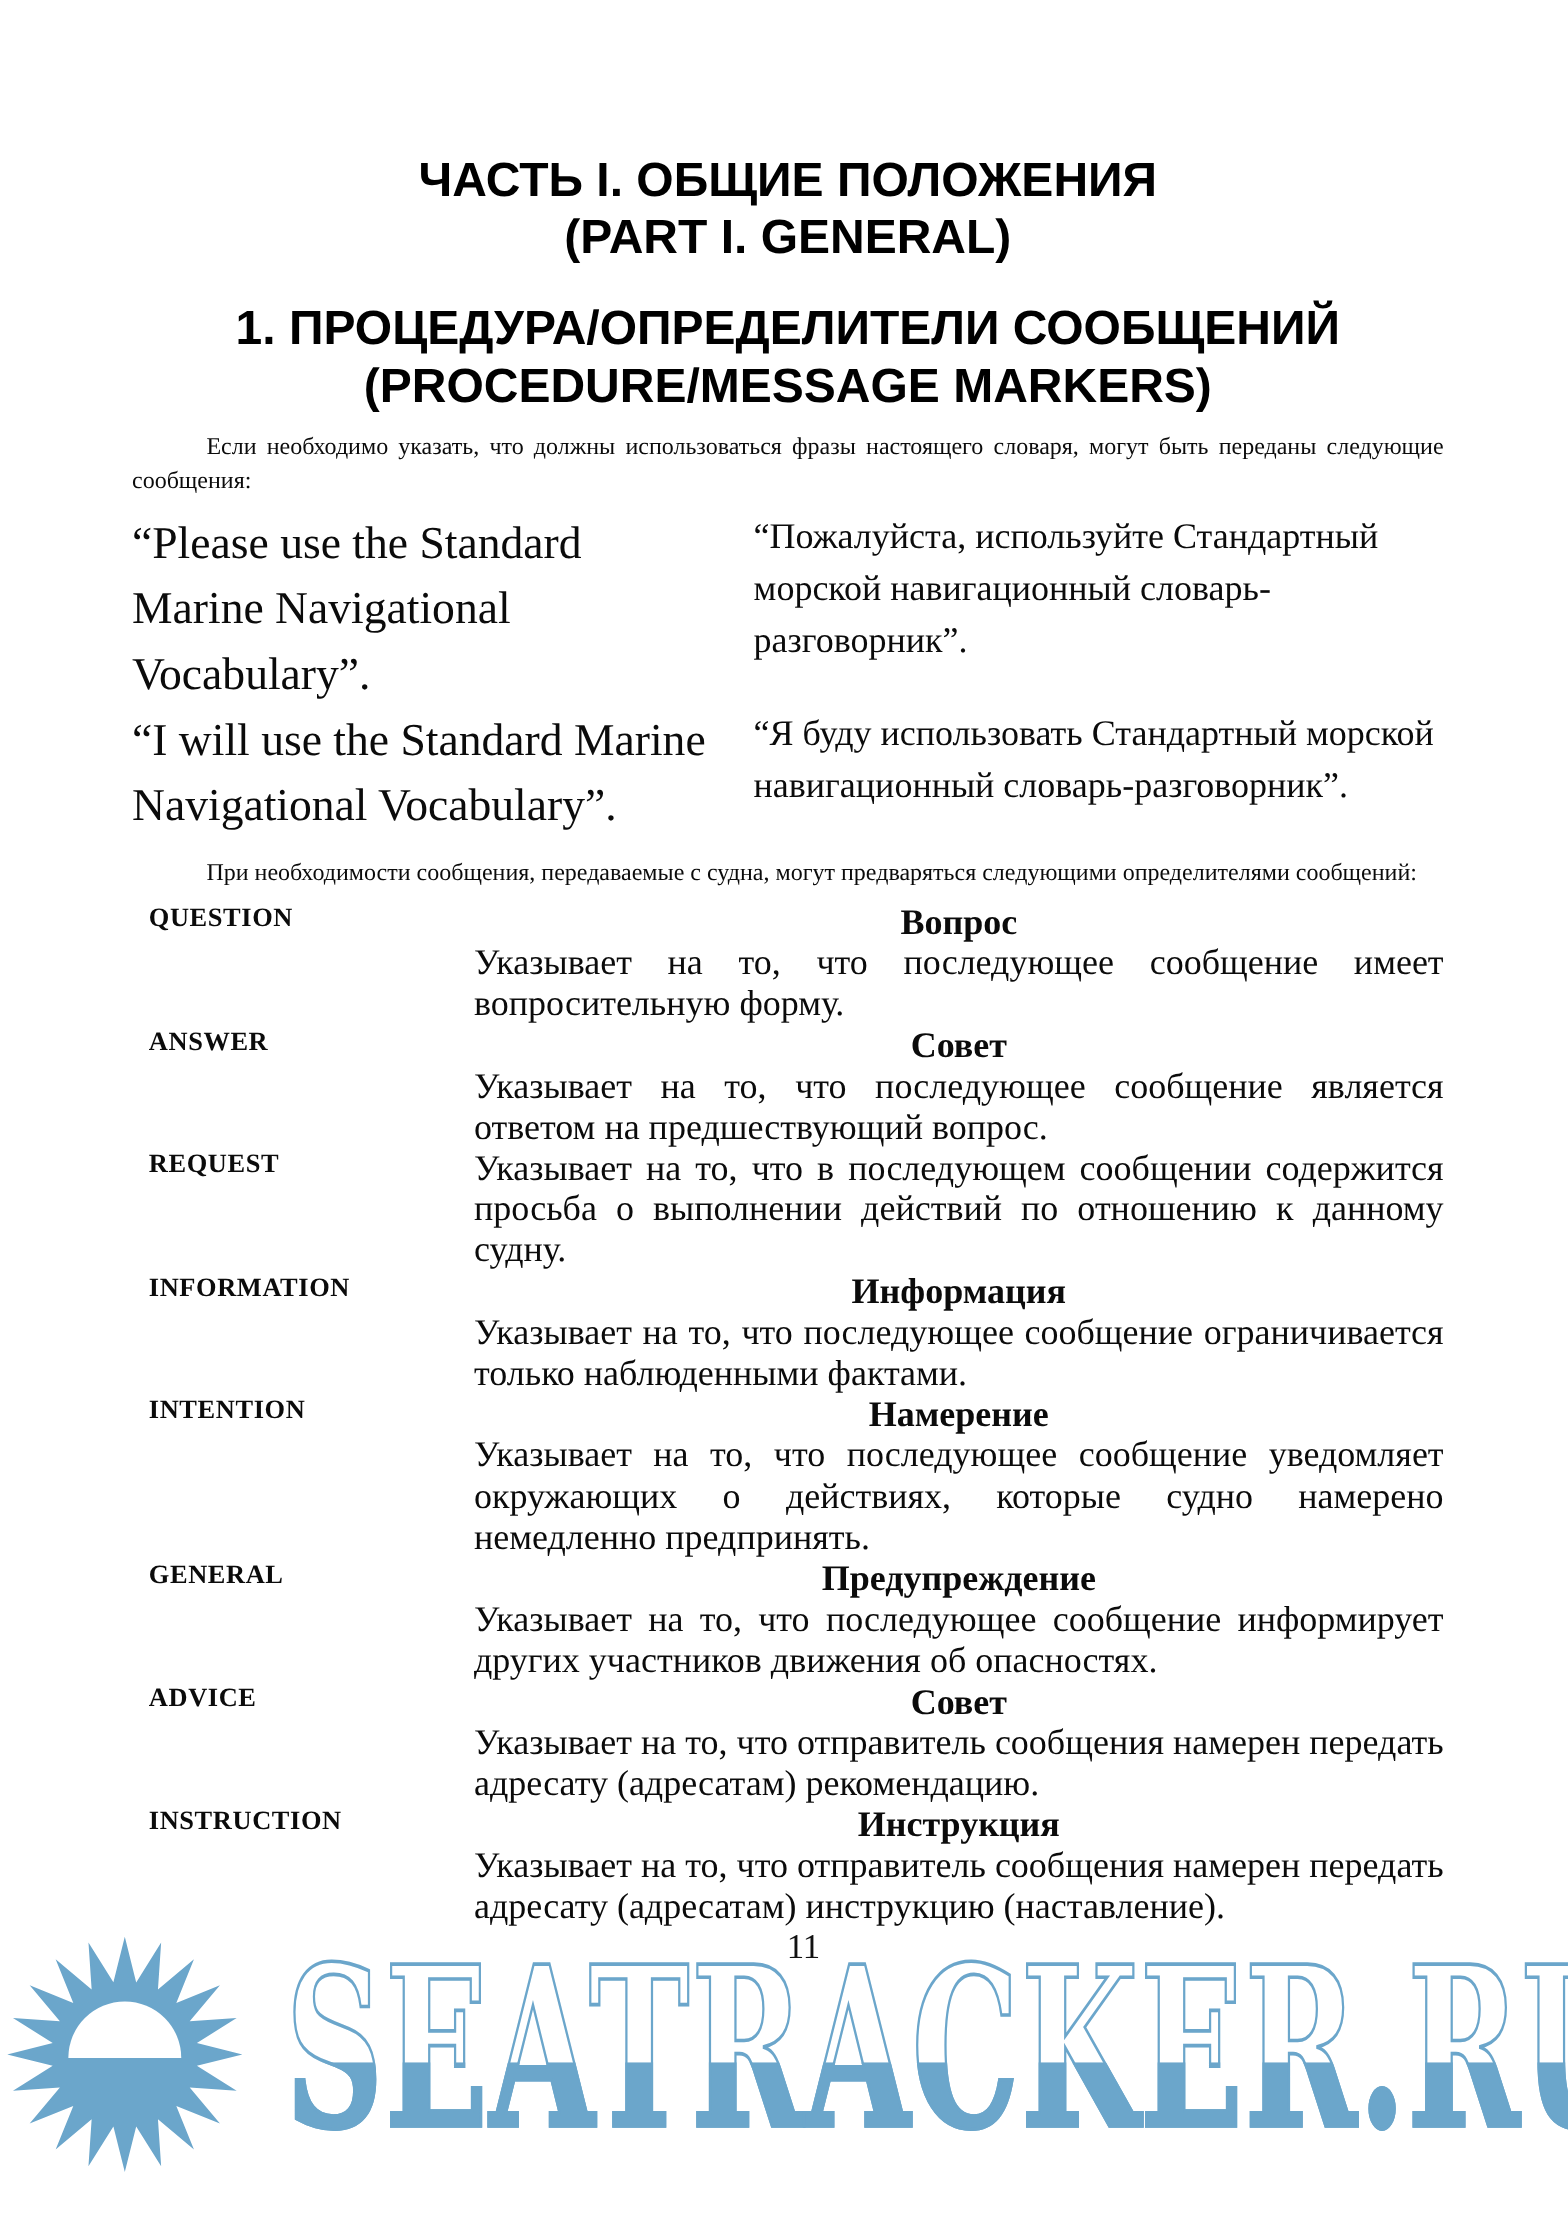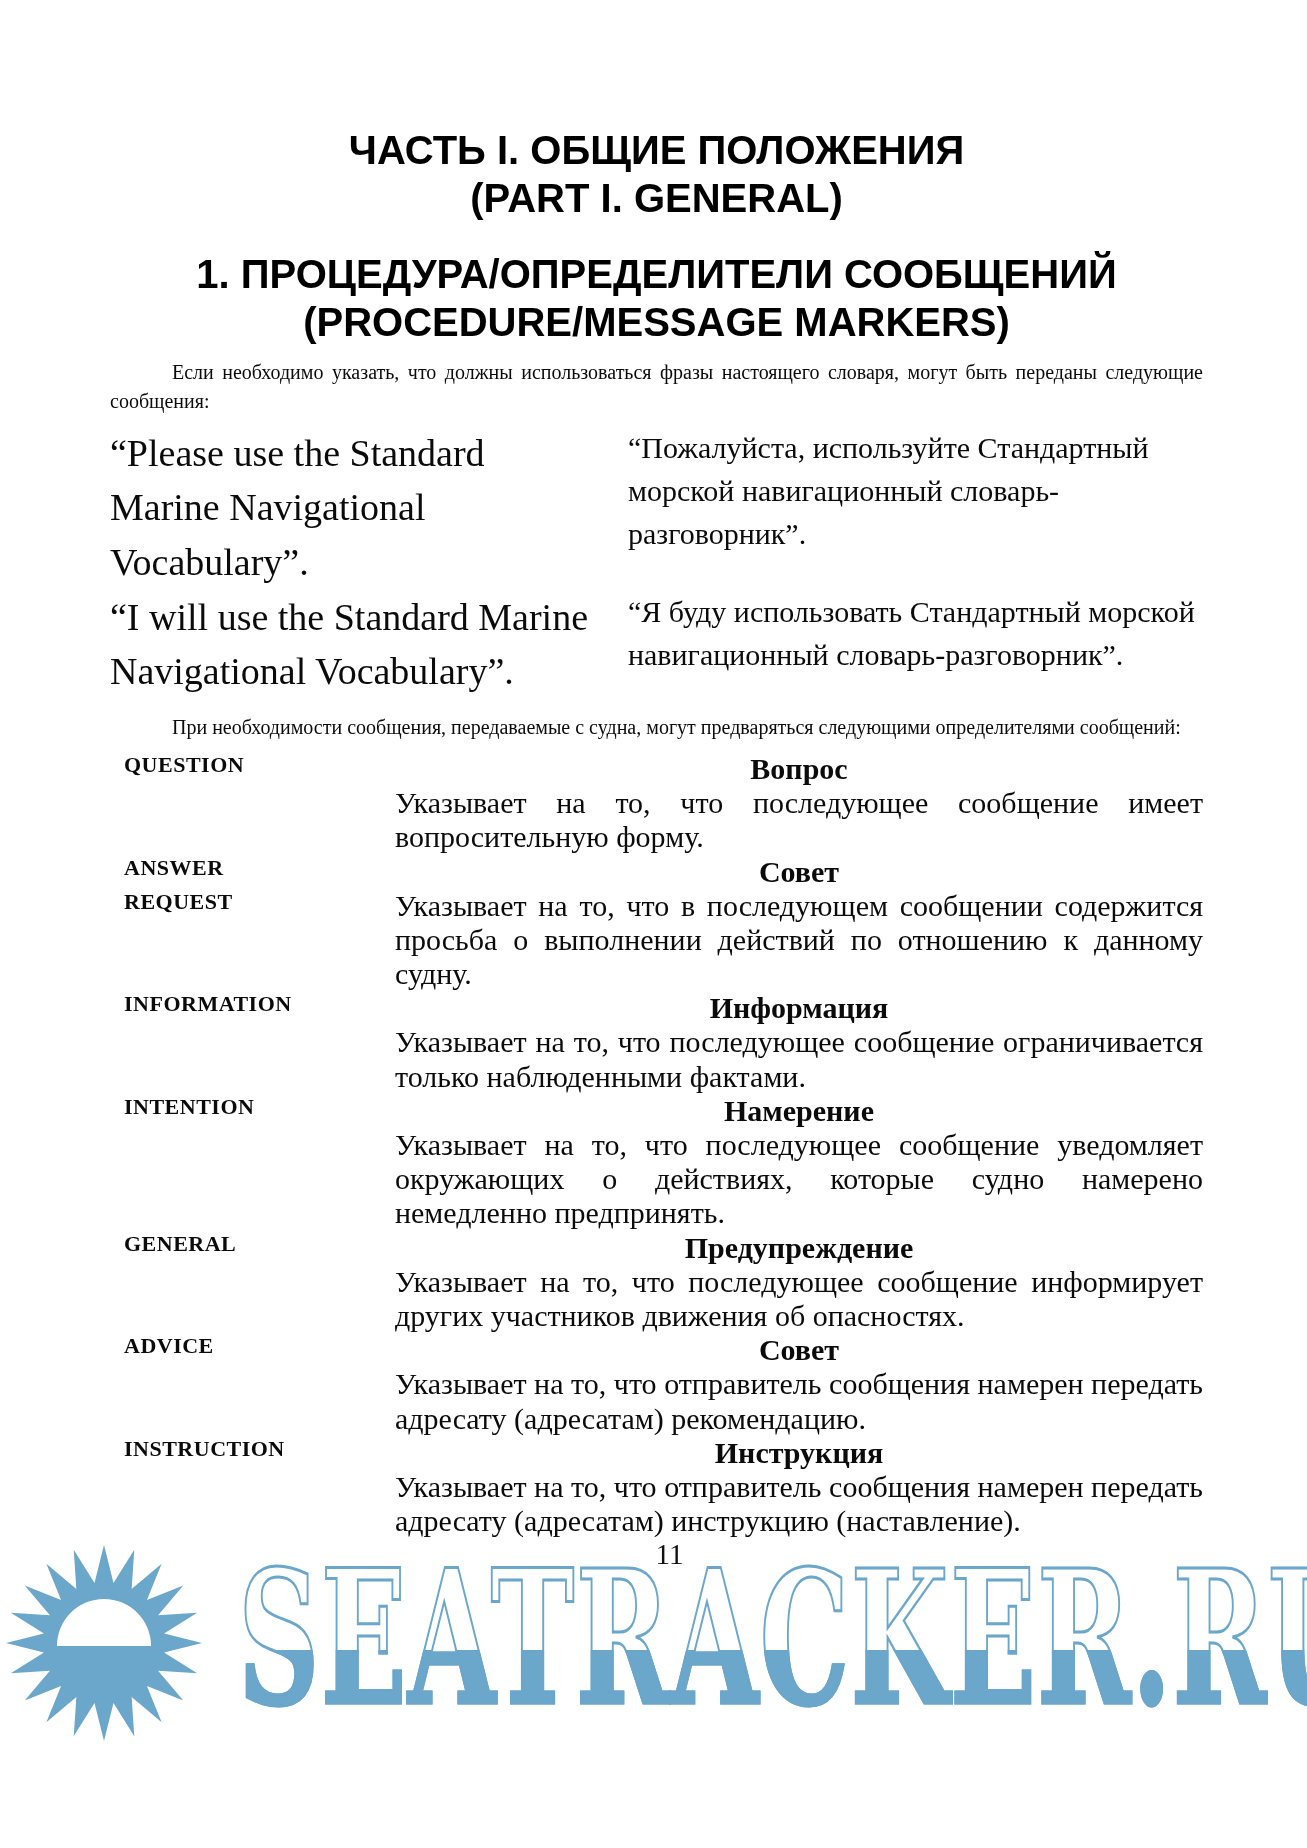--- a/index.html
+++ b/index.html
@@ -110,20 +110,21 @@
         <span class="marker-ru">Вопрос</span>
       </div>
       <div class="marker-desc">Указывает на то, что последующее сообщение имеет вопросительную форму.</div>
     </div>
 
     <div class="marker">
       <div class="marker-head">
         <span class="marker-label">ANSWER</span>
         <span class="marker-ru">Совет</span>
       </div>
+      <div class="marker-desc">Указывает на то, что последующее сообщение является ответом на предшествующий вопрос.</div>
     </div>
 
     <div class="marker">
       <div class="marker-head">
         <span class="marker-label">REQUEST</span>
       </div>
       <div class="marker-desc">Указывает на то, что в последующем сообщении содержится просьба о выполнении действий по отношению к данному судну.</div>
     </div>
 
     <div class="marker">

